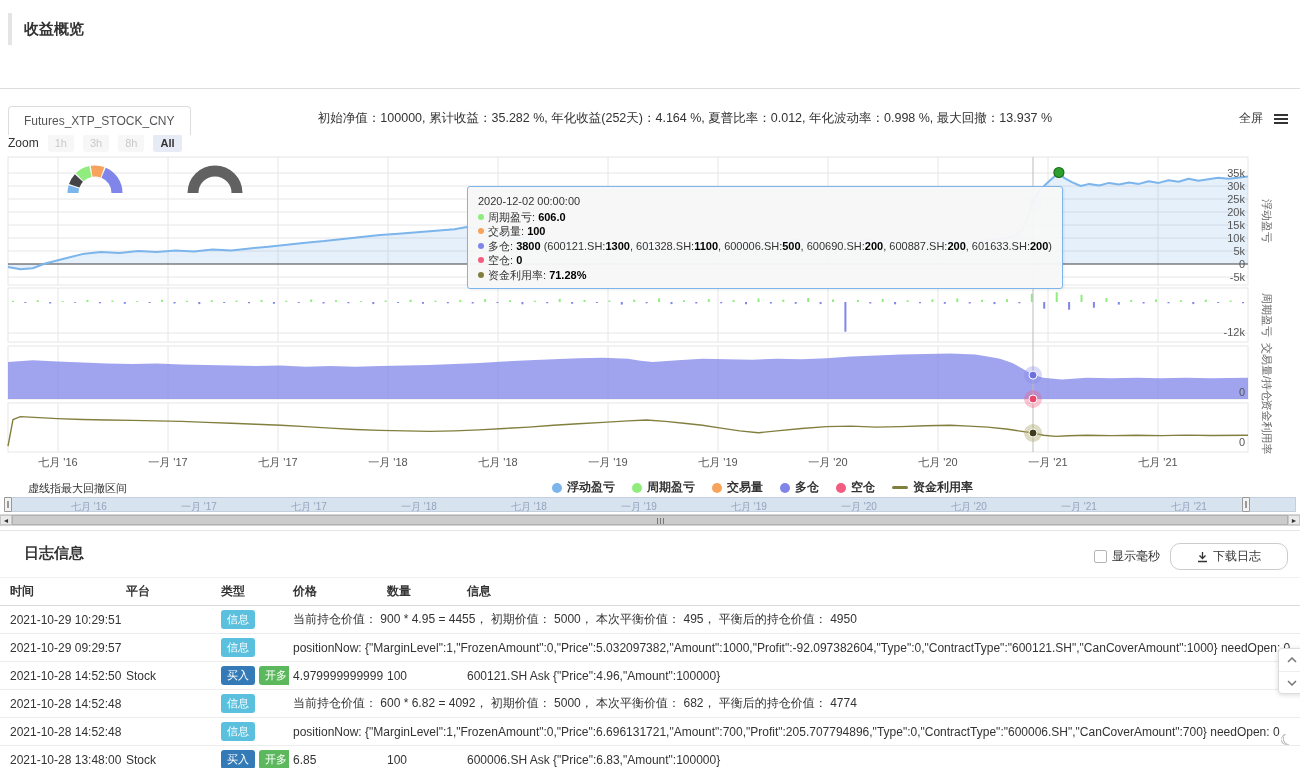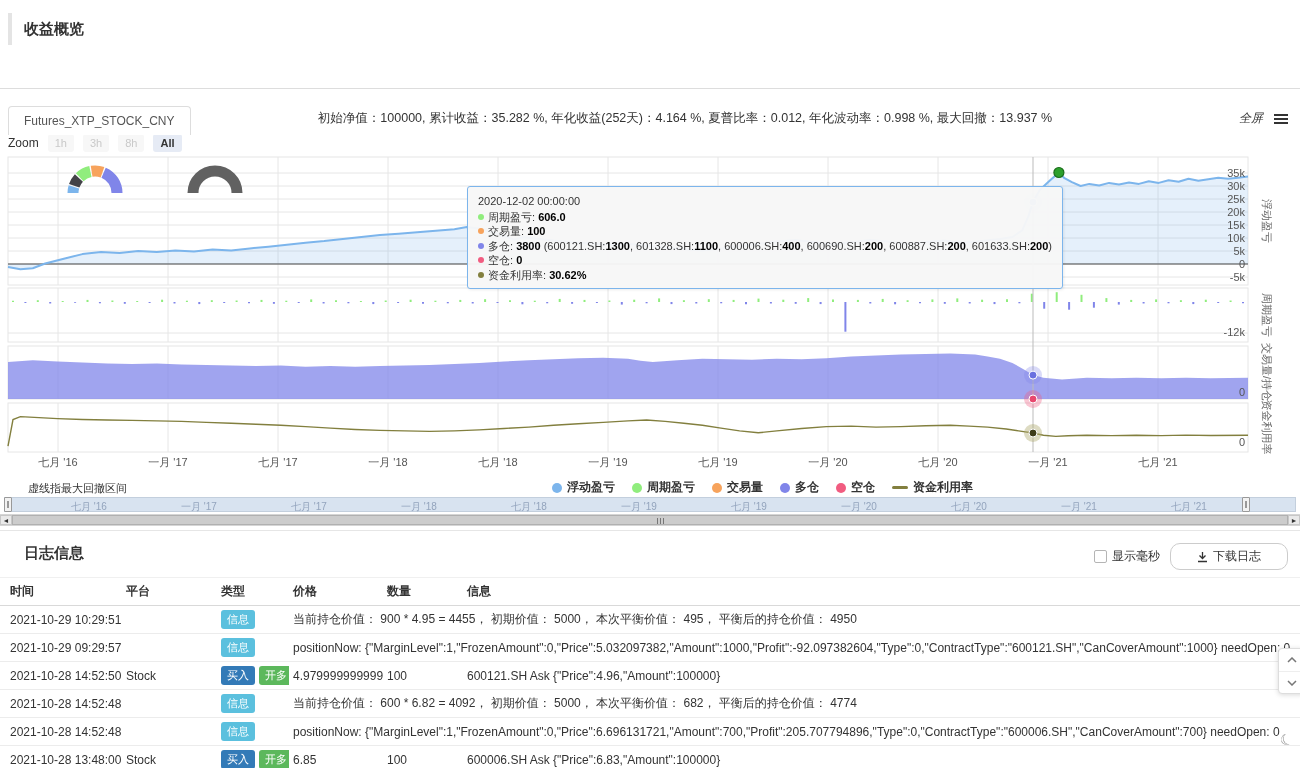--- a/index.html
+++ b/index.html
@@ -14,21 +14,21 @@
 
   
   .tabline { position:absolute; top:88px; left:0; width:1300px; height:1px; background:#ddd; }
   .tab { position:absolute; top:60px; left:8px; height:29px; line-height:28px; padding:0 15px;
          background:#fff; border:1px solid #ddd; border-bottom:none; border-radius:4px 4px 0 0;
          font-size:12px; color:#555; z-index:2;margin-top:46px; }
 
   
   .stats { position:absolute; top:110px; left:0; width:1300px; text-align:center; padding-left:70px;
            font-size:12.5px; color:#333; }
-  .toolbar { position:absolute; top:110px; right:10px; display:flex; align-items:center; gap:9px;font-style:italic; }
+  .toolbar { position:absolute; top:110px; right:10px; display:flex; align-items:center; gap:9px; }
   .fullscreen { font-size:12px; color:#333; cursor:pointer; }
   .burger { display:flex; flex-direction:column; gap:2px; cursor:pointer; padding:2px; }
   .burger i { display:block; width:14px; height:2px; background:#333; }
 
   
   .zoomrow { position:absolute; top:134px; left:8px; display:flex; align-items:center; gap:9px; }
   .zoomrow .zlabel { font-size:12px; color:#333; }
   .zbtn { font-size:11px; padding:3px 7px; border-radius:3px; background:#f7f7f7; color:#c9c9c9; cursor:default; }
   .zbtn.active { background:#e6ebf5; color:#333; font-weight:700; cursor:pointer;text-align:center; }
 
@@ -329,23 +329,23 @@
       <text x="828" y="466" font-size="11" fill="#555" text-anchor="middle">一月 '20</text>
       <text x="938" y="466" font-size="11" fill="#555" text-anchor="middle">七月 '20</text>
       <text x="1048" y="466" font-size="11" fill="#555" text-anchor="middle">一月 '21</text>
       <text x="1158" y="466" font-size="11" fill="#555" text-anchor="middle">七月 '21</text>
     </svg>
 
   <div class="tooltip" id="tooltip">
     <div class="tdate">2020-12-02 00:00:00</div>
       <div><span class="dot" style="background:#90ed7d"></span>周期盈亏: <b>606.0</b></div>
       <div><span class="dot" style="background:#f7a35c"></span>交易量: <b>100</b></div>
-      <div><span class="dot" style="background:#8085e9"></span>多仓: <b>3800</b> (600121.SH:<b>1300</b>, 601328.SH:<b>1100</b>, 600006.SH:<b>400</b>, 600690.SH:<b>200</b>, 600887.SH:<b>200</b>, 601633.SH:<b>200</b>)</div>
+      <div><span class="dot" style="background:#8085e9"></span>多仓: <b>3800</b> (600121.SH:<b>1300</b>, 601328.SH:<b>1100</b>, 600006.SH:<b>500</b>, 600690.SH:<b>200</b>, 600887.SH:<b>200</b>, 601633.SH:<b>200</b>)</div>
       <div><span class="dot" style="background:#f15c80"></span>空仓: <b>0</b></div>
-      <div><span class="dot" style="background:#827f3e"></span>资金利用率: <b>30.62%</b></div>
+      <div><span class="dot" style="background:#827f3e"></span>资金利用率: <b>71.28%</b></div>
     </div>
 
   <div class="footnote">虚线指最大回撤区间</div>
   <div class="legend" id="legend">
       <span class="li">
         <span class="ldot" style="background: rgb(124, 181, 236);"></span>
         <span>浮动盈亏</span>
       </span>
       <span class="li">
         <span class="ldot" style="background: rgb(144, 237, 125);"></span>

